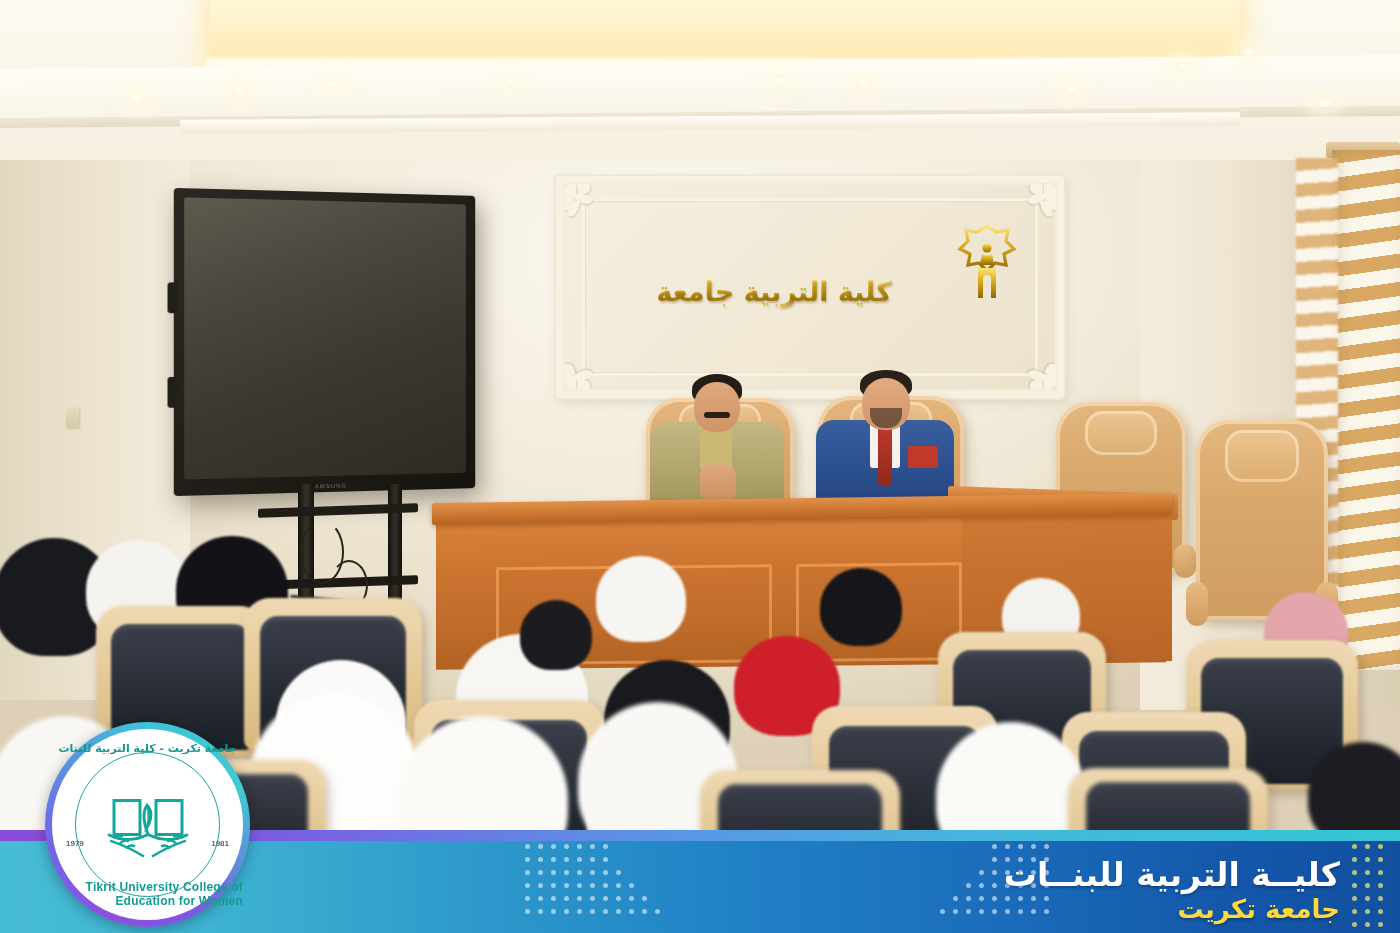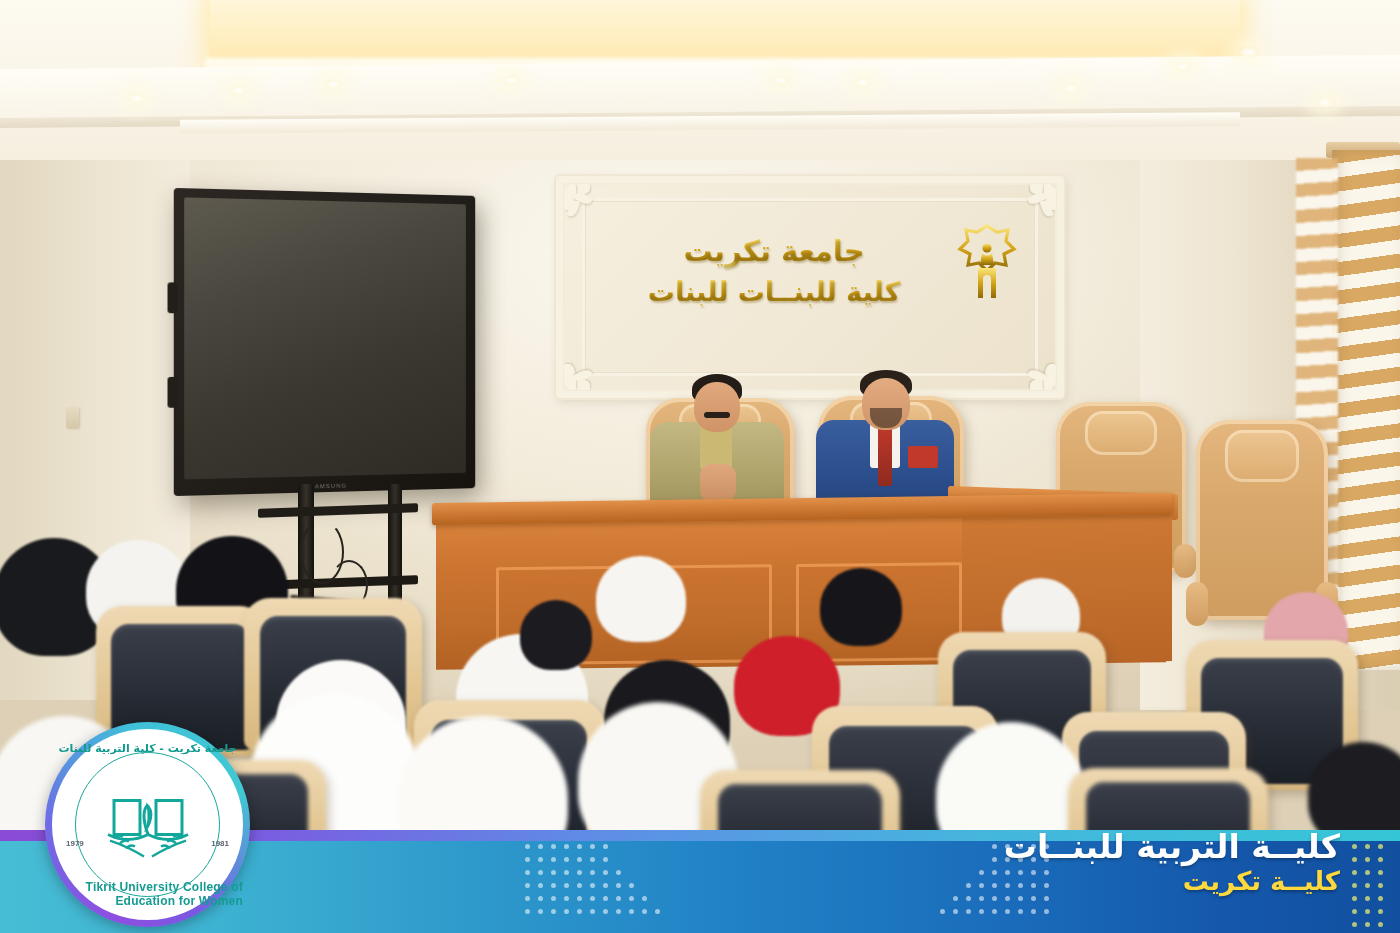--- a/index.html
+++ b/index.html
@@ -263,21 +263,21 @@
   }
 
   .contacts{position:absolute;left:250px;top:18px;width:260px;color:#fff;}
   .crow{display:flex;align-items:center;height:42px;gap:14px;}
   .crow .ic{width:26px;height:26px;flex:0 0 26px;display:flex;align-items:center;justify-content:center;}
   .crow .tx{font-size:20px;font-weight:bold;letter-spacing:.2px;text-shadow:0 1px 2px rgba(0,0,0,.18);}
 
   .social{position:absolute;left:640px;top:18px;width:300px;color:#fff;}
 
   .ar-block{
-    position:absolute;right:60px;top:0;direction:rtl;
+    position:absolute;right:60px;top:28px;direction:rtl;
     font-family:"DejaVu Sans",sans-serif;
   }
   .ar-1{font-size:33px;font-weight:bold;color:#ffffff;letter-spacing:1px;text-shadow:0 2px 3px rgba(0,0,0,.25);line-height:1.05;}
   .ar-2{font-size:26px;font-weight:bold;color:#ffd93b;letter-spacing:1px;text-shadow:0 2px 3px rgba(0,0,0,.3);line-height:1.15;margin-top:2px;}
 
   .switchplate{
     position:absolute;left:66px;top:407px;width:13px;height:21px;
     background:linear-gradient(180deg,#e7dcc2,#d6c8a8);border-radius:2px;
     box-shadow:1px 1px 2px rgba(140,120,90,.3);
   }
@@ -333,22 +333,21 @@
         <b style="left:4px;top:4px;width:26px;height:12px;"></b>
         <b style="left:4px;top:4px;width:12px;height:26px;"></b>
         <b style="left:14px;top:14px;width:18px;height:9px;transform:rotate(28deg);"></b>
       </div>
       <div class="corner-orn" style="right:4px;bottom:4px;transform:scale(-1,-1);">
         <b style="left:4px;top:4px;width:26px;height:12px;"></b>
         <b style="left:4px;top:4px;width:12px;height:26px;"></b>
         <b style="left:14px;top:14px;width:18px;height:9px;transform:rotate(28deg);"></b>
       </div>
 
-      <div class="sign-ar sign-l1">جامعة تكريت</div>
-      <div class="sign-ar sign-l2">كلية للبنــات للبنات</div>
+      <div class="sign-ar sign-l2">كلية التربية جامعة</div>
 
       <div class="sign-emblem">
         <svg viewBox="0 0 62 78" width="62" height="78">
           <defs>
             <linearGradient id="gd" x1="0" y1="0" x2="0" y2="1">
               <stop offset="0%" stop-color="#fbe57a"></stop>
                 <stop offset="50%" stop-color="#d3a417"></stop>
               <stop offset="100%" stop-color="#8d6a09"></stop>
             </linearGradient>
           </defs>
@@ -640,16 +639,16 @@
         </div>
       </div>
     </div>
 
     <div class="contacts">
     </div>
 
 
     <div class="ar-block">
       <div class="ar-1">كليــة التربية للبنــات</div>
-      <div class="ar-2">كليــة تكريت</div>
+      <div class="ar-2">جامعة تكريت</div>
     </div>
   </div>
 </div>
 
 </body></html>

